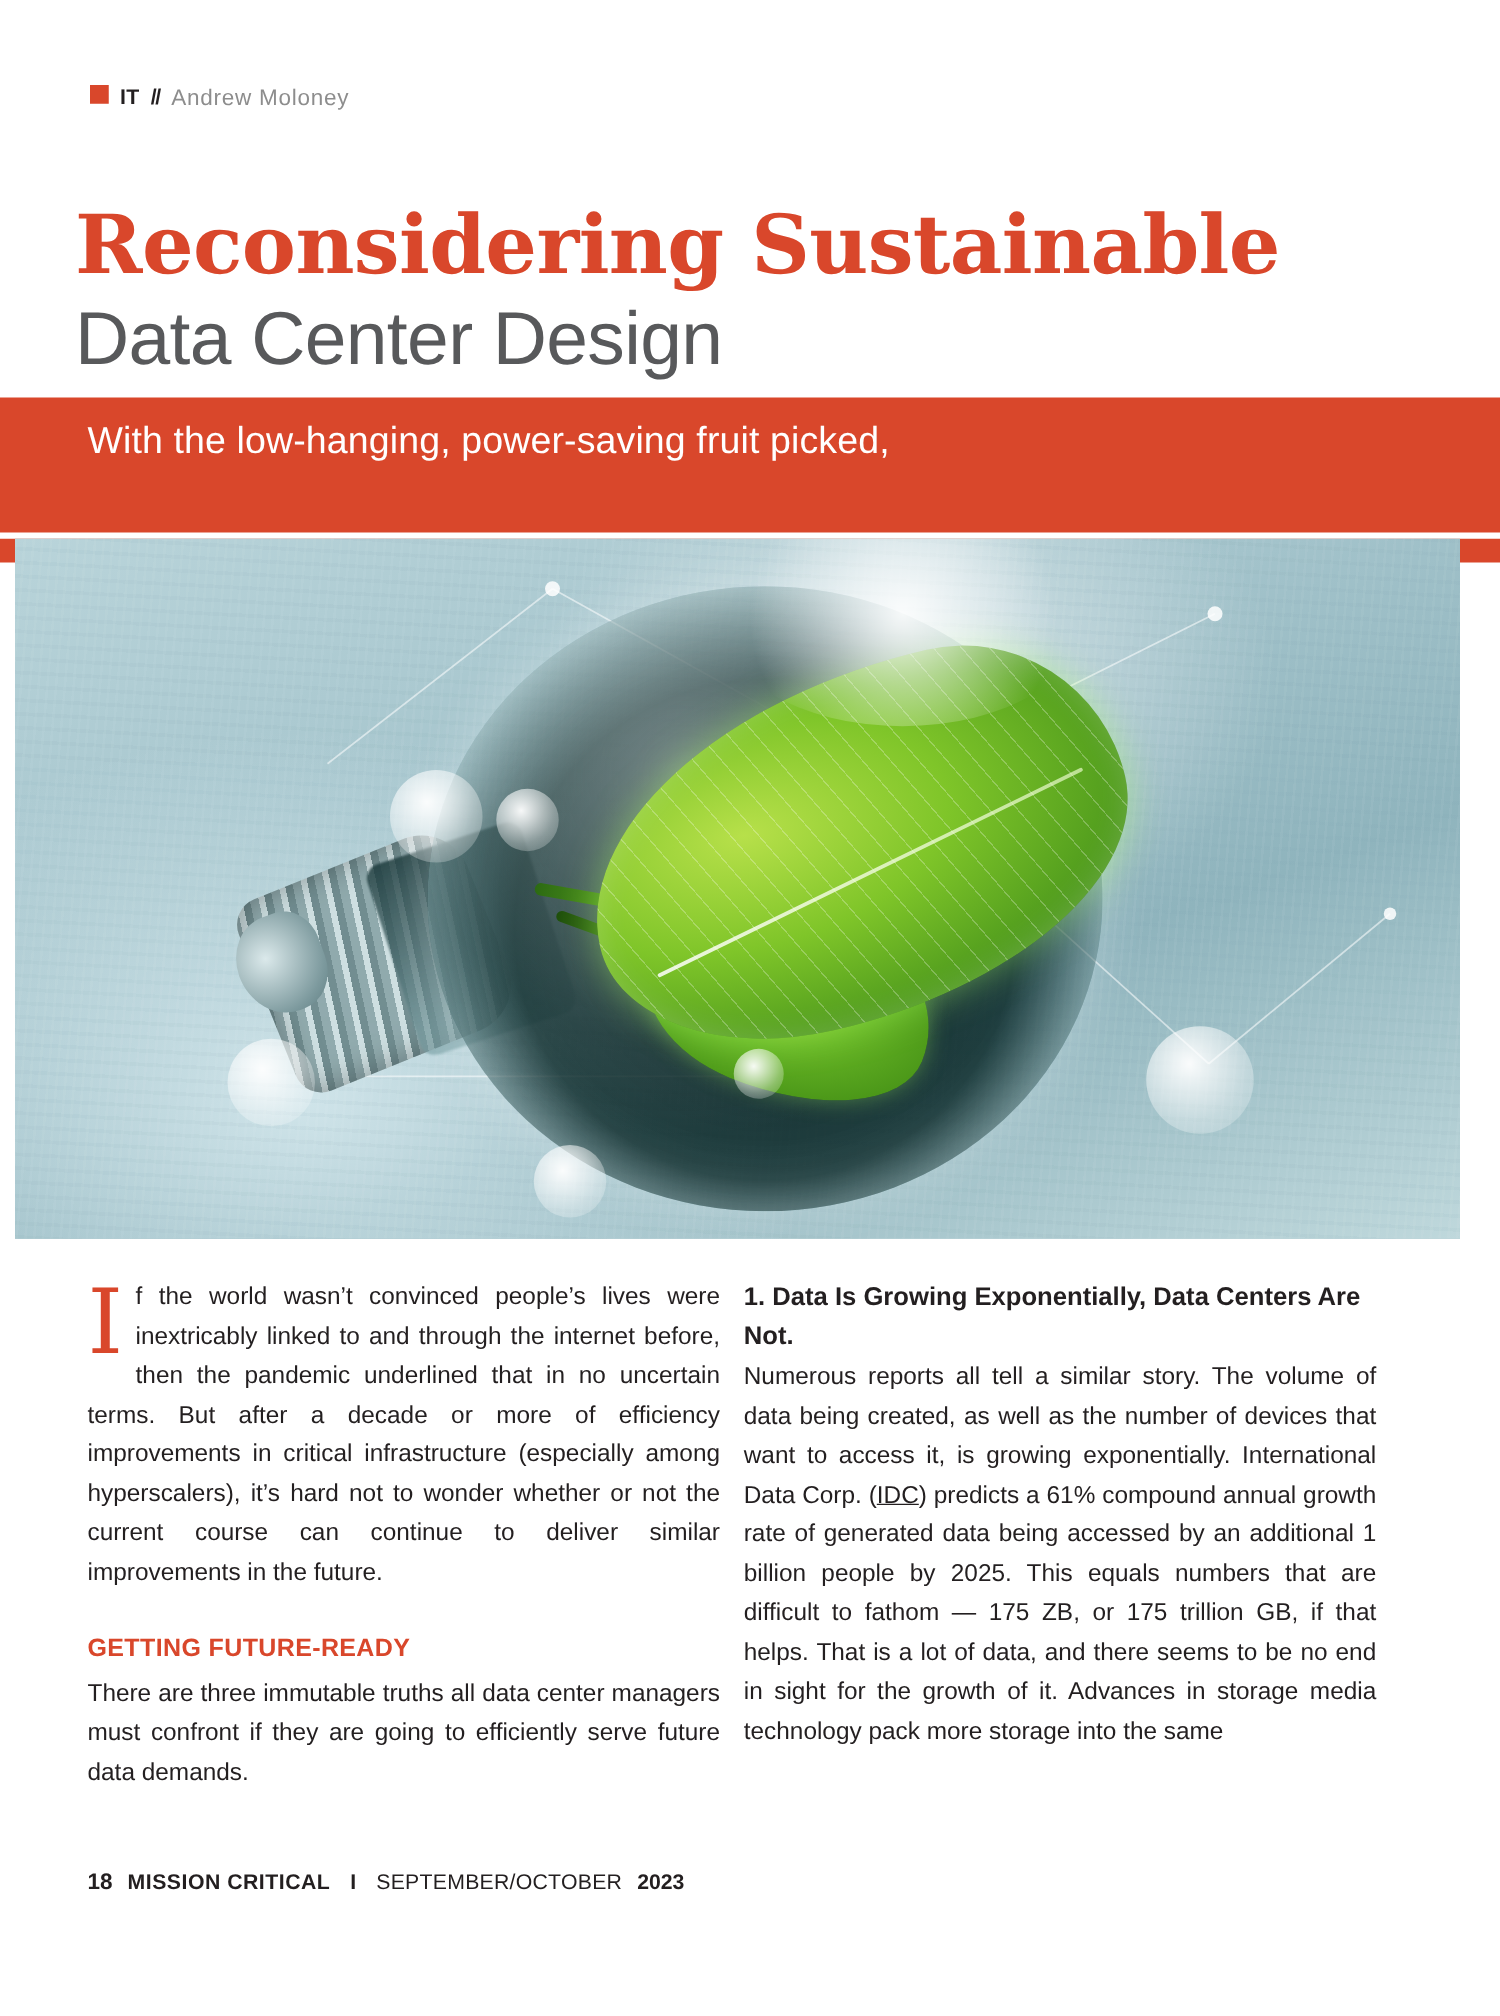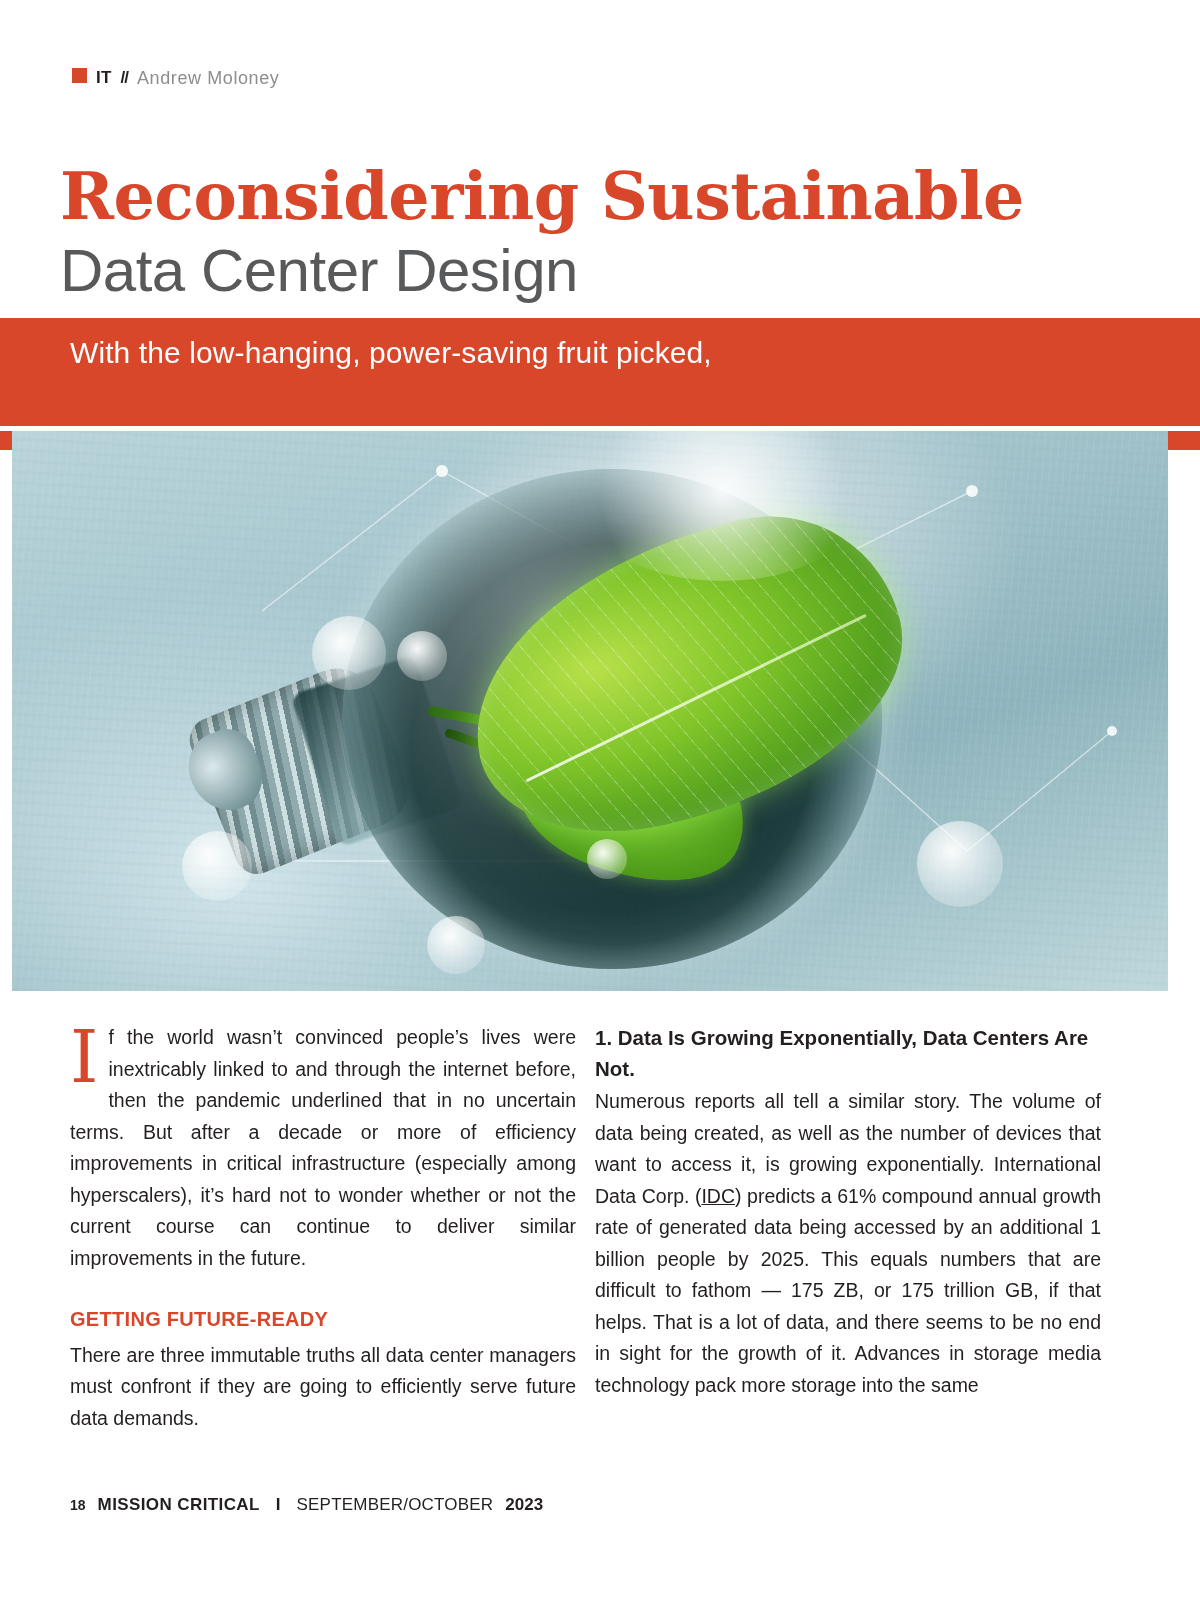--- a/index.html
+++ b/index.html
@@ -301,21 +301,21 @@
   .footer {
     position: absolute;
     left: 70px;
     top: 1495px;
     display: flex;
     align-items: baseline;
     gap: 12px;
     font-size: 17px;
     color: #231f20;
   }
-  .footer-page { font-weight: bold; font-size: 14px; }
+  .footer-page { font-weight: bold; font-size: 18px; }
   .footer-brand { font-weight: bold; letter-spacing: .4px; }
   .footer-sep { font-weight: bold; padding: 0 4px; }
   .footer-issue { letter-spacing: .2px; }
   .footer-year { font-weight: bold; }
 </style>
 </head>
 <body>
 
 <div class="kicker">
   <span class="kicker-square"></span>

